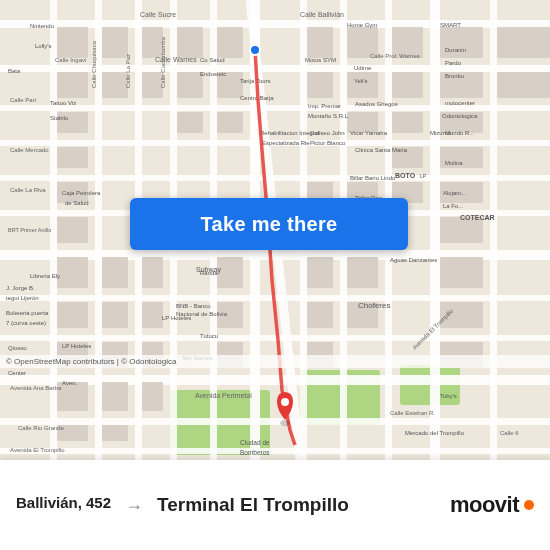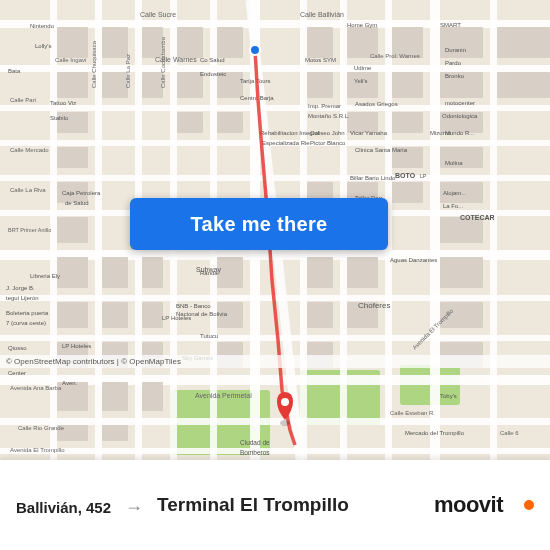--- a/index.html
+++ b/index.html
@@ -17,21 +17,21 @@
       height: 460px;
       overflow: hidden;
       background: #e8e0d8;
     }
 
     
     #take-me-there-btn {
       position: absolute;
       top: 198px;
       left: 130px;
-      width: 258px;
+      width: 278px;
       height: 52px;
       background: #1a73e8;
       border-radius: 6px;
       border: none;
       cursor: pointer;
       display: flex;
       align-items: center;
       justify-content: center;
       box-shadow: 0 2px 8px rgba(0,0,0,0.3);
       z-index: 100;
@@ -54,21 +54,21 @@
       background: #fff;
       display: flex;
       align-items: center;
       padding: 0 16px;
       box-shadow: 0 -2px 6px rgba(0,0,0,0.1);
       z-index: 200;
     }
 
     #route-info {
       display: flex;
-      align-items: flex-end;
+      align-items: flex-start;
       flex: 1;
       gap: 10px;
     }
 
     .location-from {
       font-size: 15px;
       font-weight: 600;
       color: #222;
     }
 
@@ -95,21 +95,21 @@
       color: #555;
       padding: 2px 6px;
       text-align: left;
       z-index: 150;
     }
 
     
     #moovit-logo {
       display: flex;
       align-items: center;
-      gap: 20px;
+      gap: 4px;
     }
 
     .moovit-text {
       font-size: 22px;
       font-weight: bold;
       color: #1a1a1a;
       letter-spacing: -0.5px;
     }
 
     .moovit-dot {
@@ -332,21 +332,21 @@
 
     <text x="395" y="178" font-size="7" fill="#555" font-family="Arial" font-weight="bold">BOTO</text>
     <text x="420" y="178" font-size="5" fill="#555" font-family="Arial">LP</text>
   </svg>
 
   <button id="take-me-there-btn">
     <span>Take me there</span>
   </button>
 
   <div class="attribution">
-    <span>© OpenStreetMap contributors | © OpenMapTiles</span>
+    <span>© OpenStreetMap contributors | © Odontologica</span>
   </div>
 </div>
 
 <div id="bottom-bar">
   <div id="route-info">
     <span class="location-from">Ballivián, 452</span>
     <span class="arrow-icon">→</span>
     <span class="location-to">Terminal El Trompillo</span>
   </div>
   <div id="moovit-logo">

